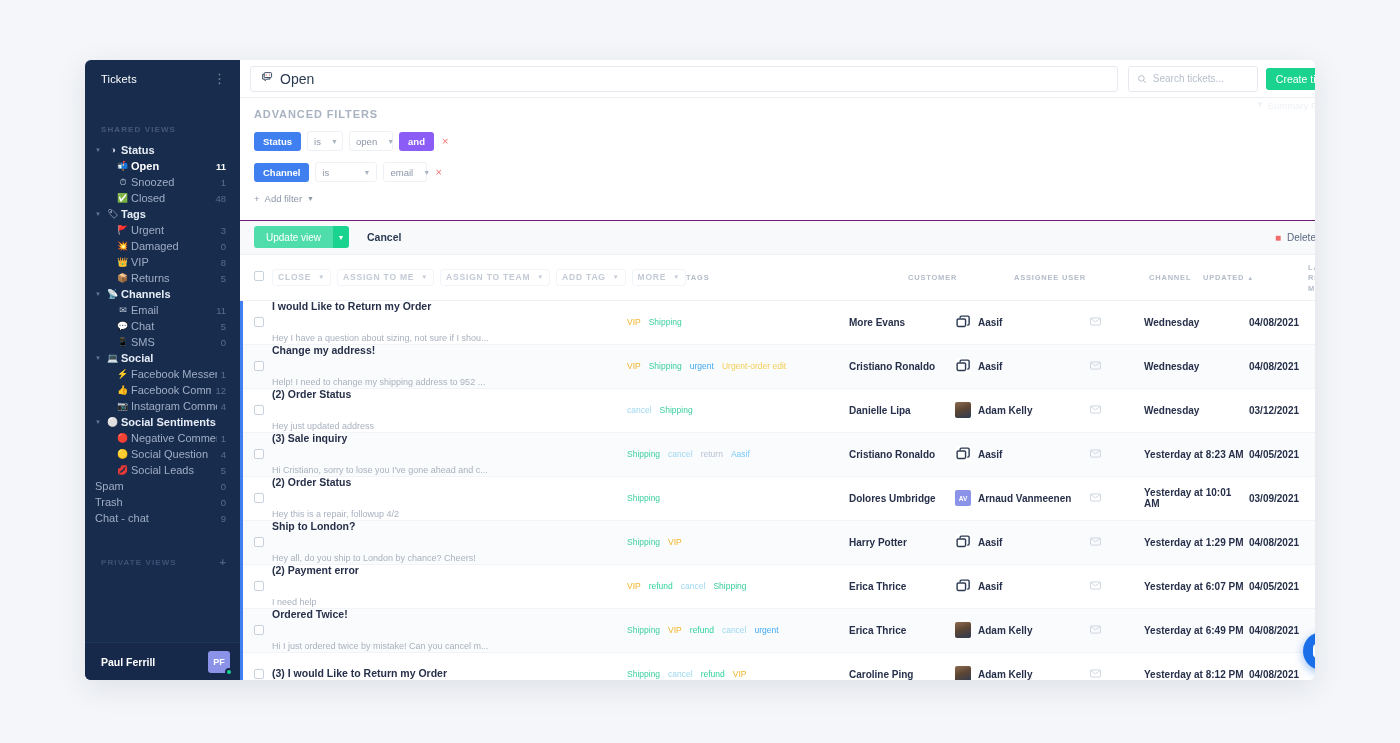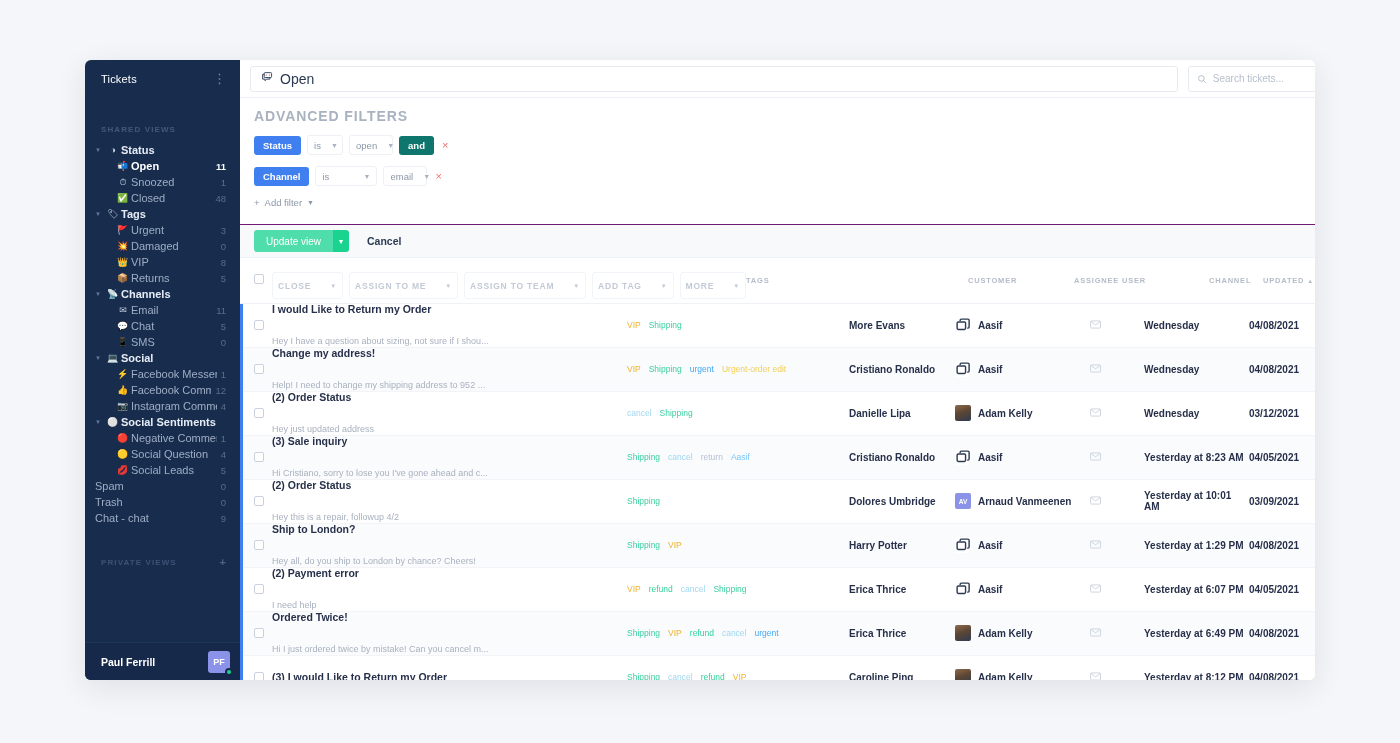--- a/index.html
+++ b/index.html
@@ -107,32 +107,32 @@
     font-family: "Liberation Sans", sans-serif; background: transparent;
   }
   .searchwrap input::placeholder { color: #b8c0cd; }
   .btn-create {
     background: #19d38e; color: #fff; border: 0; border-radius: 3px;
     height: 22px; padding: 0 10px; font-size: 10.5px; cursor: pointer;
     font-family: "Liberation Sans", sans-serif;
   }
 
   .filterpanel { padding: 10px 14px 0 14px; position: relative; background: #fff; }
-  .af-label { font-size: 14px; letter-spacing: .9px; color: #a9b2c0; font-weight: bold; }
+  .af-label { font-size: 11px; letter-spacing: .9px; color: #a9b2c0; font-weight: bold; }
   .summary-filters {
     position: absolute; right: 16px; top: 2px;
     font-size: 9.5px; color: #eef1f5; display: flex; align-items: center; gap: 4px;
   }
   .frow { display: flex; align-items: center; gap: 6px; margin-top: 11px; }
   .chip-field {
     background: #3f7ff0; color: #fff; font-size: 9.5px; font-weight: bold;
     border-radius: 3px; padding: 4px 9px; cursor: pointer;
   }
   .chip-and {
-    background: #0f766e; color: #fff; font-size: 9.5px; font-weight: bold;
+    background: #8b5cf6; color: #fff; font-size: 9.5px; font-weight: bold;
     border-radius: 3px; padding: 4px 9px; cursor: pointer;
   }
   .sel {
     border: 1px solid #edf0f5; border-radius: 3px; height: 20px;
     display: flex; align-items: center; justify-content: space-between; gap: 10px;
     padding: 0 6px; font-size: 9.5px; color: #8c97a9; cursor: pointer; background: #fff;
   }
   .sel .cv { font-size: 7px; color: #aab3c1; }
   .sel.w-is { width: 36px; }
   .sel.w-is-wide { width: 62px; }
@@ -186,22 +186,22 @@
   .c-updated { flex: 0 0 105px; }
   .c-last { flex: 1 1 auto; }
   .thead .c-last { padding-top: 8px; line-height: 1.45; }
   .thead .c-subject { display: flex; align-items: center; gap: 6px; padding-top: 14px; }
 
   .cb {
     width: 10px; height: 10px; border: 1px solid #c9d1dd; border-radius: 2px;
     background: #fff; cursor: pointer; display: block;
   }
   .mini-sel {
-    border: 1px solid #f1f4f8; border-radius: 3px; height: 27px;
-    display: inline-flex; align-items: center; gap: 19px; padding: 0 5px;
+    border: 1px solid #f1f4f8; border-radius: 3px; height: 17px;
+    display: inline-flex; align-items: center; gap: 7px; padding: 0 5px;
     font-size: 8.5px; color: #c3cad6; cursor: pointer; white-space: nowrap;
   }
   .mini-sel .cv { font-size: 6px; }
 
   .tbody { flex: 1 1 auto; overflow: hidden; position: relative; }
   .trow {
     display: flex; align-items: center; height: 44px;
     border-bottom: 1px solid #f2f4f8; padding: 0 0 0 14px; cursor: pointer;
   }
   .trow:nth-child(even) { background: #fafbfd; }

